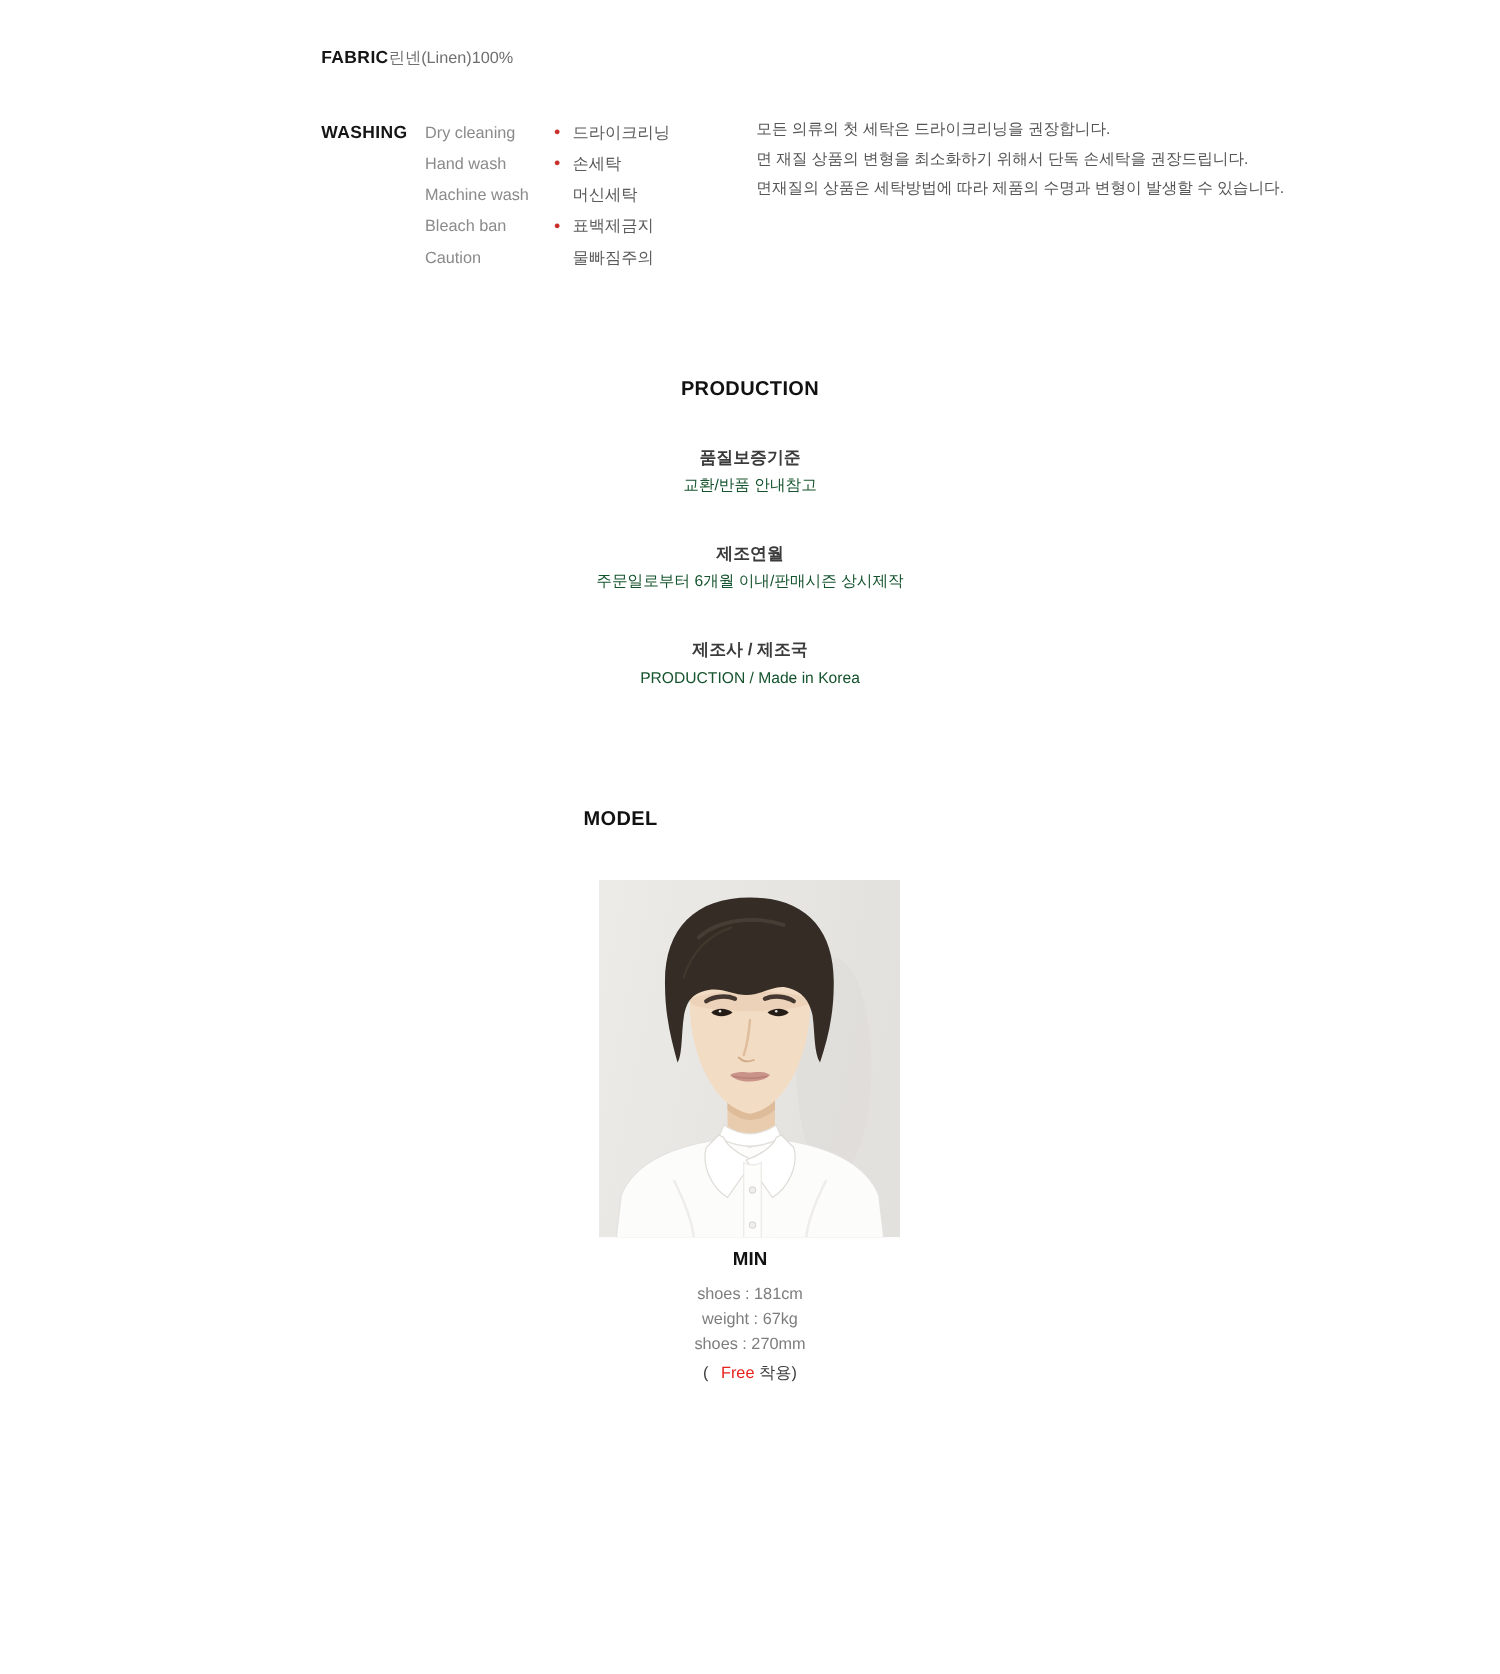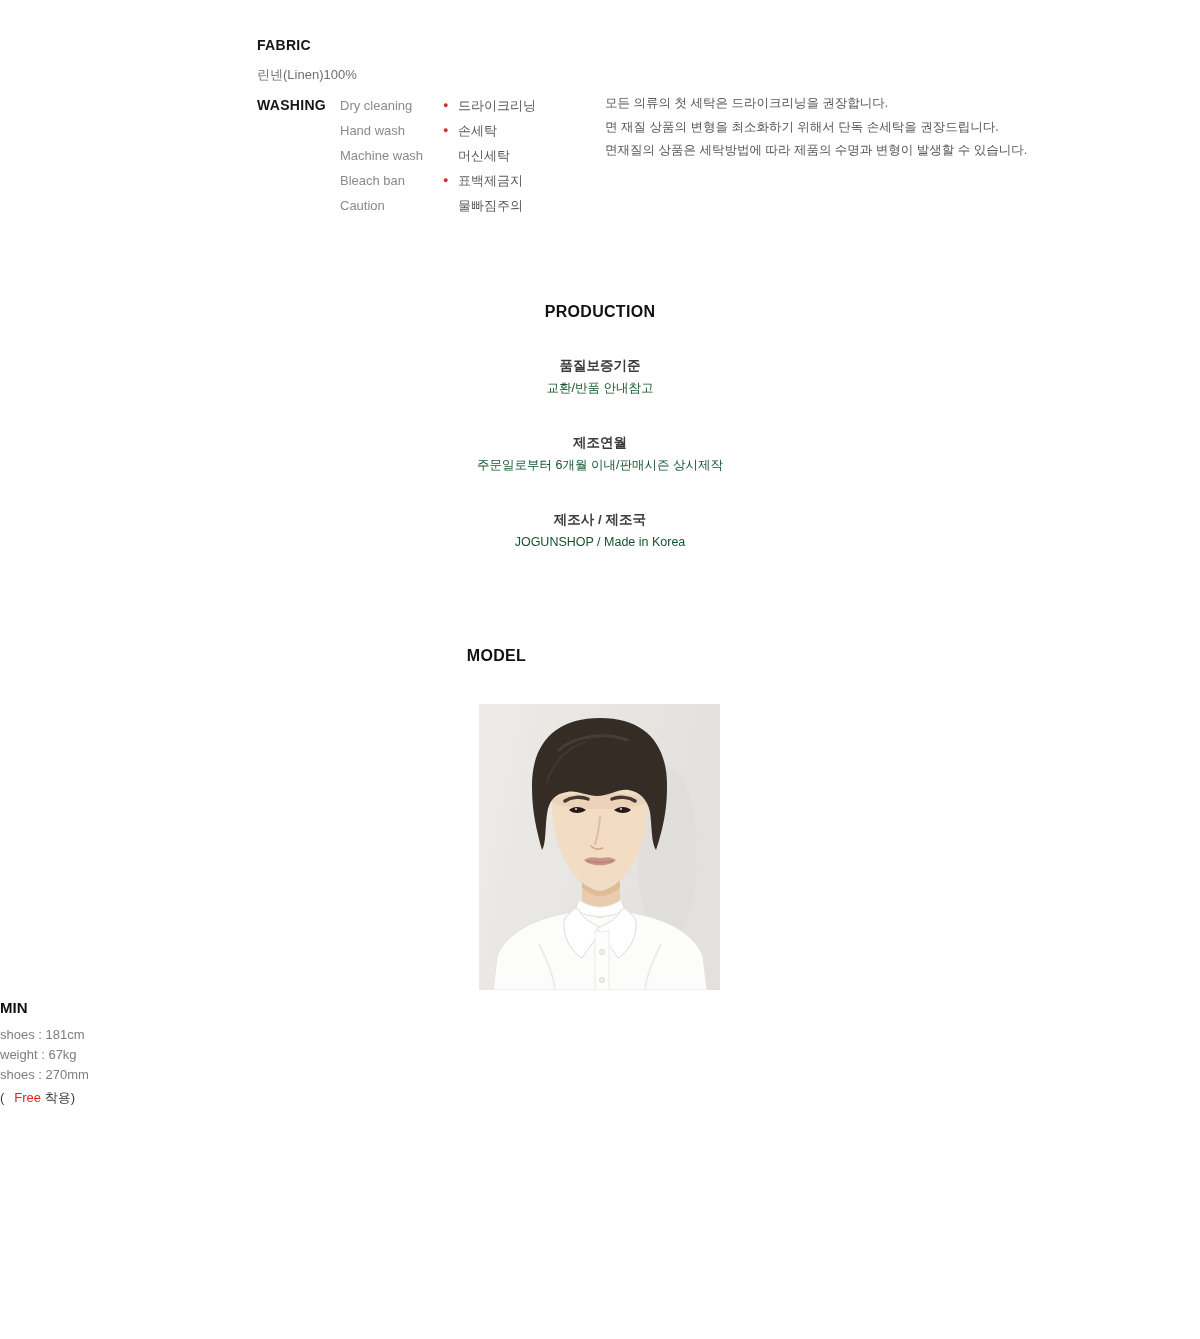--- a/index.html
+++ b/index.html
@@ -12,21 +12,21 @@
     overflow: hidden;
   }
 
   .h-label {
     font-size: 14px; font-weight: bold; color: #151515; letter-spacing: 0.3px;
   }
 
   
   .fabric {
     position: absolute; left: 257px; top: 37px;
-    display: flex; align-items: baseline; gap: 13px; flex-direction: column;
+    display: flex; align-items: baseline; 
   }
   .fabric-value { font-size: 13px; color: #6f6f6f; }
 
   
   .washing-label { position: absolute; left: 257px; top: 97px; }
   .washing-table { position: absolute; left: 340px; top: 93px; }
   .wrow { display: flex; align-items: center; height: 25px; }
   .wen { width: 103px; font-size: 13px; color: #8a8a8a; }
   .wdot {
     width: 15px; font-size: 9px; color: #c9302c;
@@ -47,21 +47,21 @@
   .prod-heading { font-size: 13.5px; font-weight: bold; color: #3b3b3b; line-height: 19px; margin-bottom: 4px; }
   .prod-detail { font-size: 12.5px; color: #14532d; line-height: 19px; }
 
   
   .model-title { position: absolute; left: 0; top: 647px; width: 993px; text-align: center; }
   .model-photo {
     position: absolute; left: 479px; top: 704px;
     width: 241px; height: 286px; overflow: hidden;
   }
   .model-photo svg { display: block; }
-  .model-info { position: absolute; left: 0; top: 999px; width: 1200px; }
+  .model-info { position: absolute; left: 0; top: 999px; width: 1200px; text-align: center; }
   .model-name { font-size: 15px; font-weight: bold; color: #111; margin-bottom: 9px; }
   .spec-line { font-size: 13px; color: #7d7d7d; line-height: 20px; }
   .wearing { font-size: 13px; color: #3c3c3c; margin-top: 4px; }
   .wearing .free { color: #e8211d; padding-left: 10px; }
 </style>
 </head>
 <body>
 
 <div>
 
@@ -111,21 +111,21 @@
     <div class="prod-item">
       <div class="prod-heading">품질보증기준</div>
       <div class="prod-detail">교환/반품 안내참고</div>
     </div>
     <div class="prod-item">
       <div class="prod-heading">제조연월</div>
       <div class="prod-detail">주문일로부터 6개월 이내/판매시즌 상시제작</div>
     </div>
     <div class="prod-item">
       <div class="prod-heading">제조사 / 제조국</div>
-      <div class="prod-detail">JOGUNSHOP / Made in Korea</div>
+      <div class="prod-detail">PRODUCTION / Made in Korea</div>
     </div>
   </section>
 
   <div class="model-title">
     <span class="section-title">MODEL</span>
   </div>
 
   <div class="model-photo">
     <svg width="241" height="286" viewBox="0 0 241 286" xmlns="http://www.w3.org/2000/svg">
       <defs>

